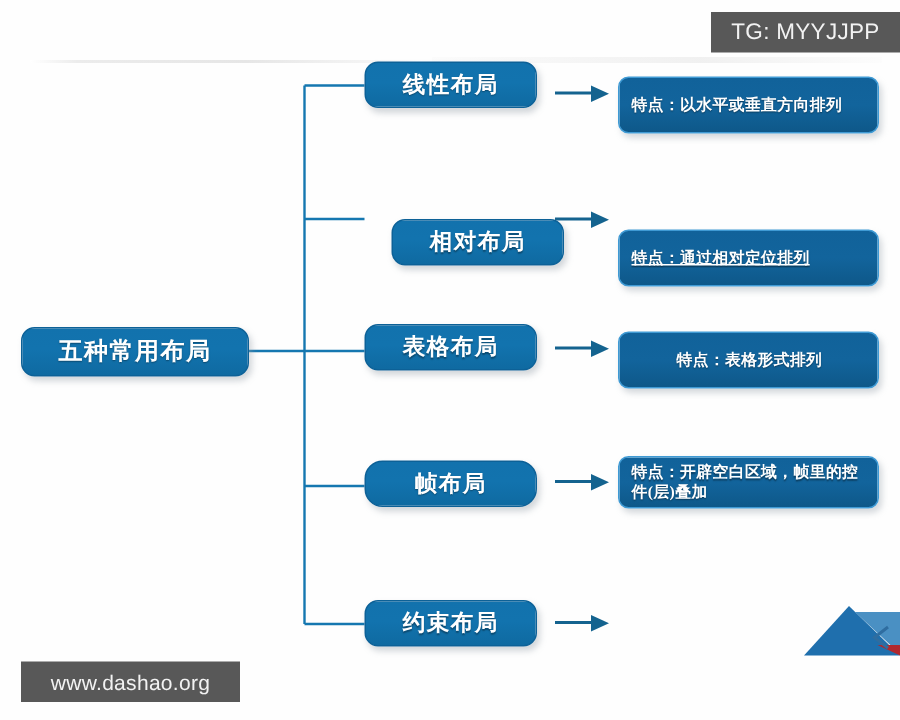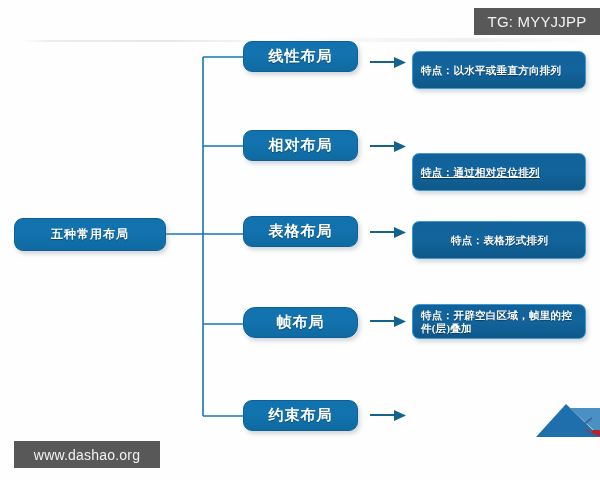--- a/index.html
+++ b/index.html
@@ -86,21 +86,21 @@
     color: #ffffff;
     font-family: "Liberation Serif", serif;
     font-weight: bold;
     text-shadow: 0 1px 1px rgba(0,0,0,.35);
   }
   .node.root {
     left: 14px;
     top: 218px;
     width: 152px;
     height: 33px;
-    font-size: 12px;
+    font-size: 16px;
     letter-spacing: 1px;
     font-family: Liberation Mono, monospace;
   }
   .node.branch {
     left: 243px;
     width: 115px;
     height: 31px;
     font-size: 15px;
     letter-spacing: 1px;
   }
@@ -183,21 +183,21 @@
     </g>
   </svg>
 
   <div class="node root">
     <span>五种常用布局</span>
   </div>
 
   <div class="node branch" style="top:41px;">
     <span>线性布局</span>
   </div>
-  <div class="node branch" style="top:130px;">
+  <div class="node branch" style="top:146px;margin-left:18px;">
     <span>相对布局</span>
   </div>
   <div class="node branch" style="top:216px;">
     <span>表格布局</span>
   </div>
   <div class="node branch" style="top:307px;border-radius:12px;">
     <span>帧布局</span>
   </div>
   <div class="node branch" style="top:400px;align-items:center;">
     <span>约束布局</span>

